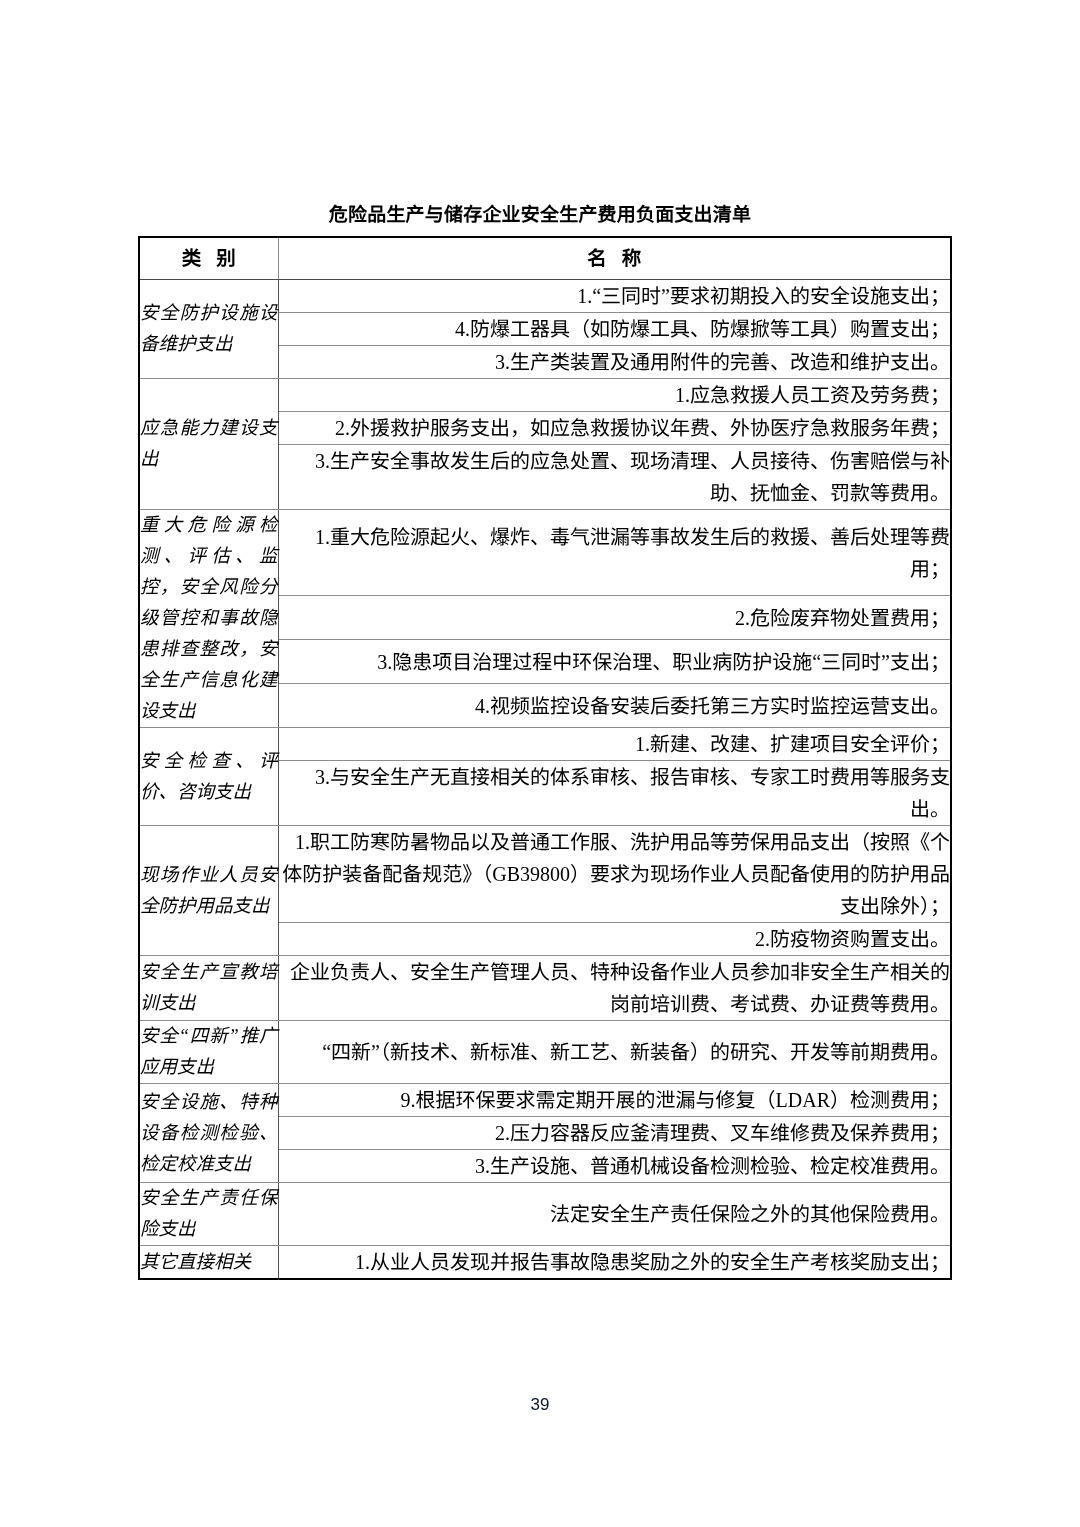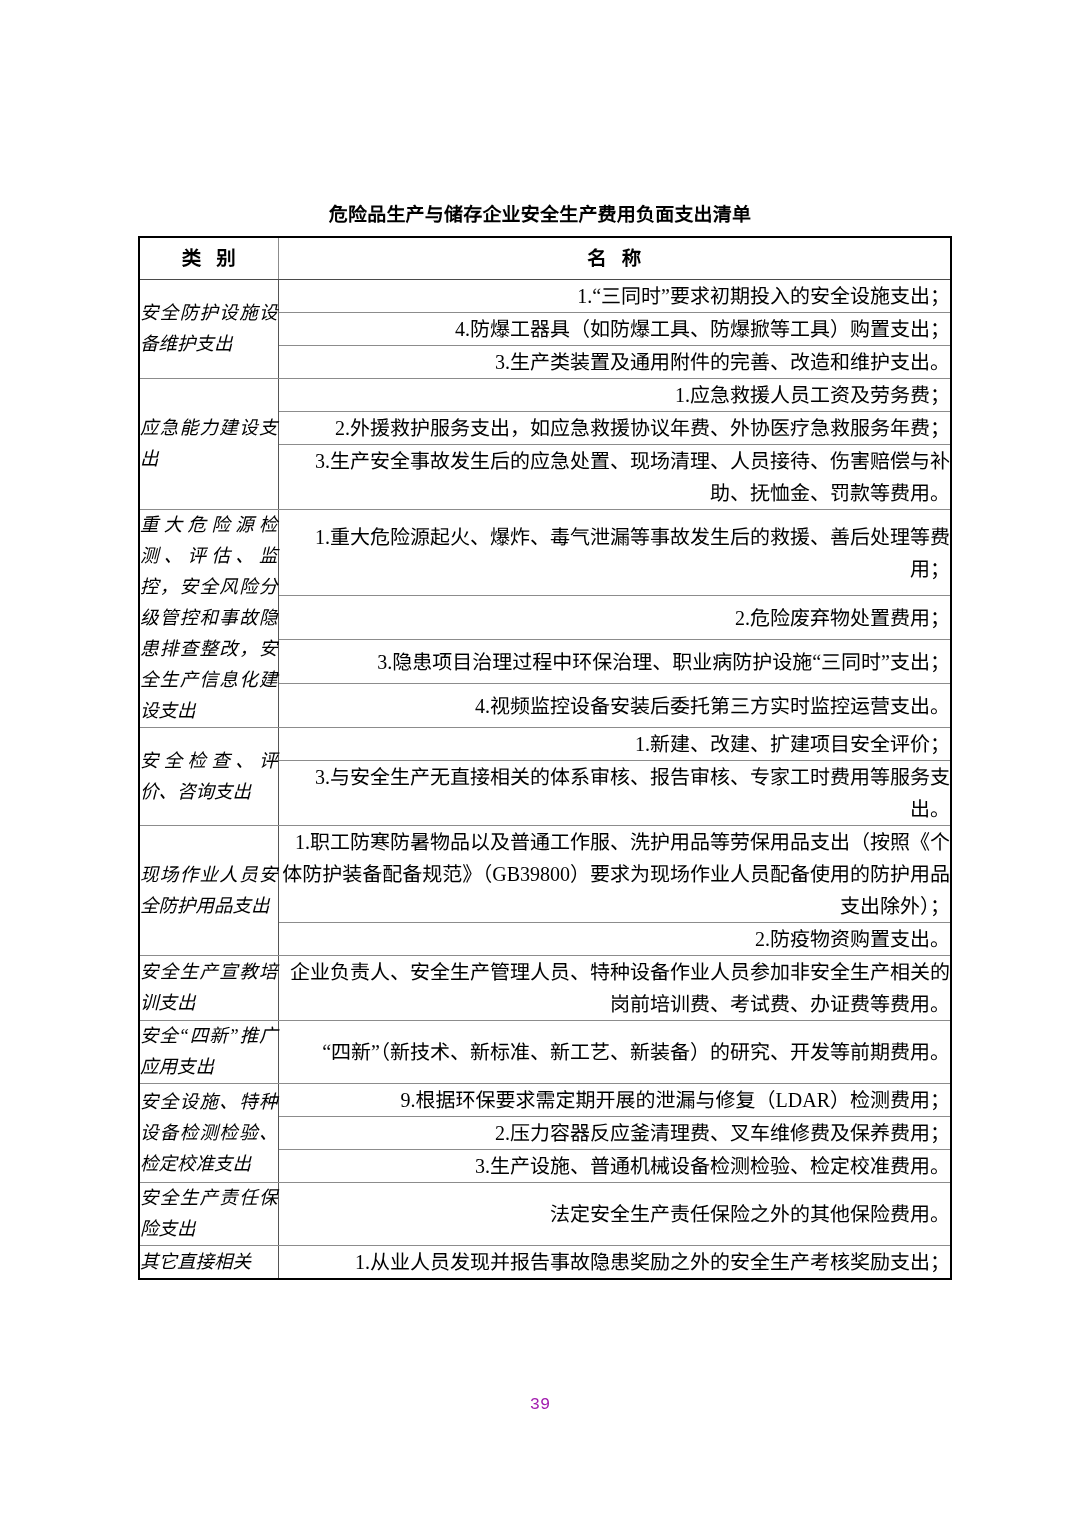--- a/index.html
+++ b/index.html
@@ -110,22 +110,22 @@
   }
 
   
   .page-number {
     position: absolute;
     left: 0;
     top: 1395px;
     width: 1080px;
     text-align: center;
     font-size: 17px;
-    font-family: Liberation Mono, monospace;
-    color: #a21caf;
+    font-family: Liberation Sans, sans-serif;
+    color: #0f172a;
   }
 </style>
 </head>
 <body>
 
 <div class="page">
 
   <div class="doc-title">危险品生产与储存企业安全生产费用负面支出清单</div>
 
   <div class="table-wrap">

